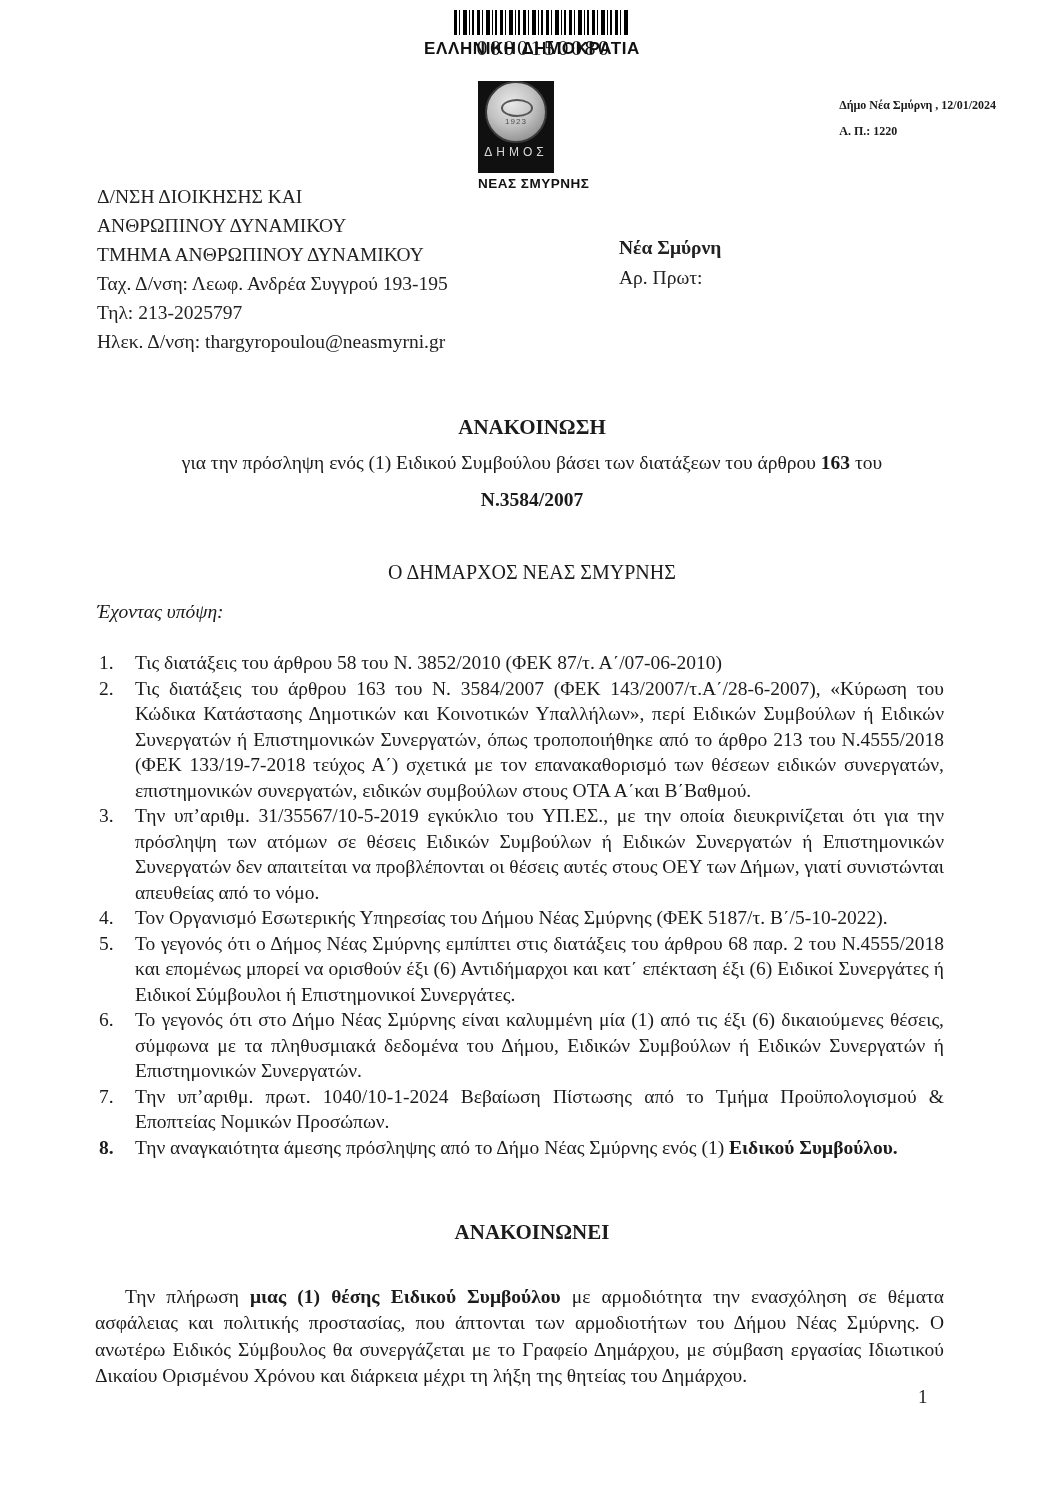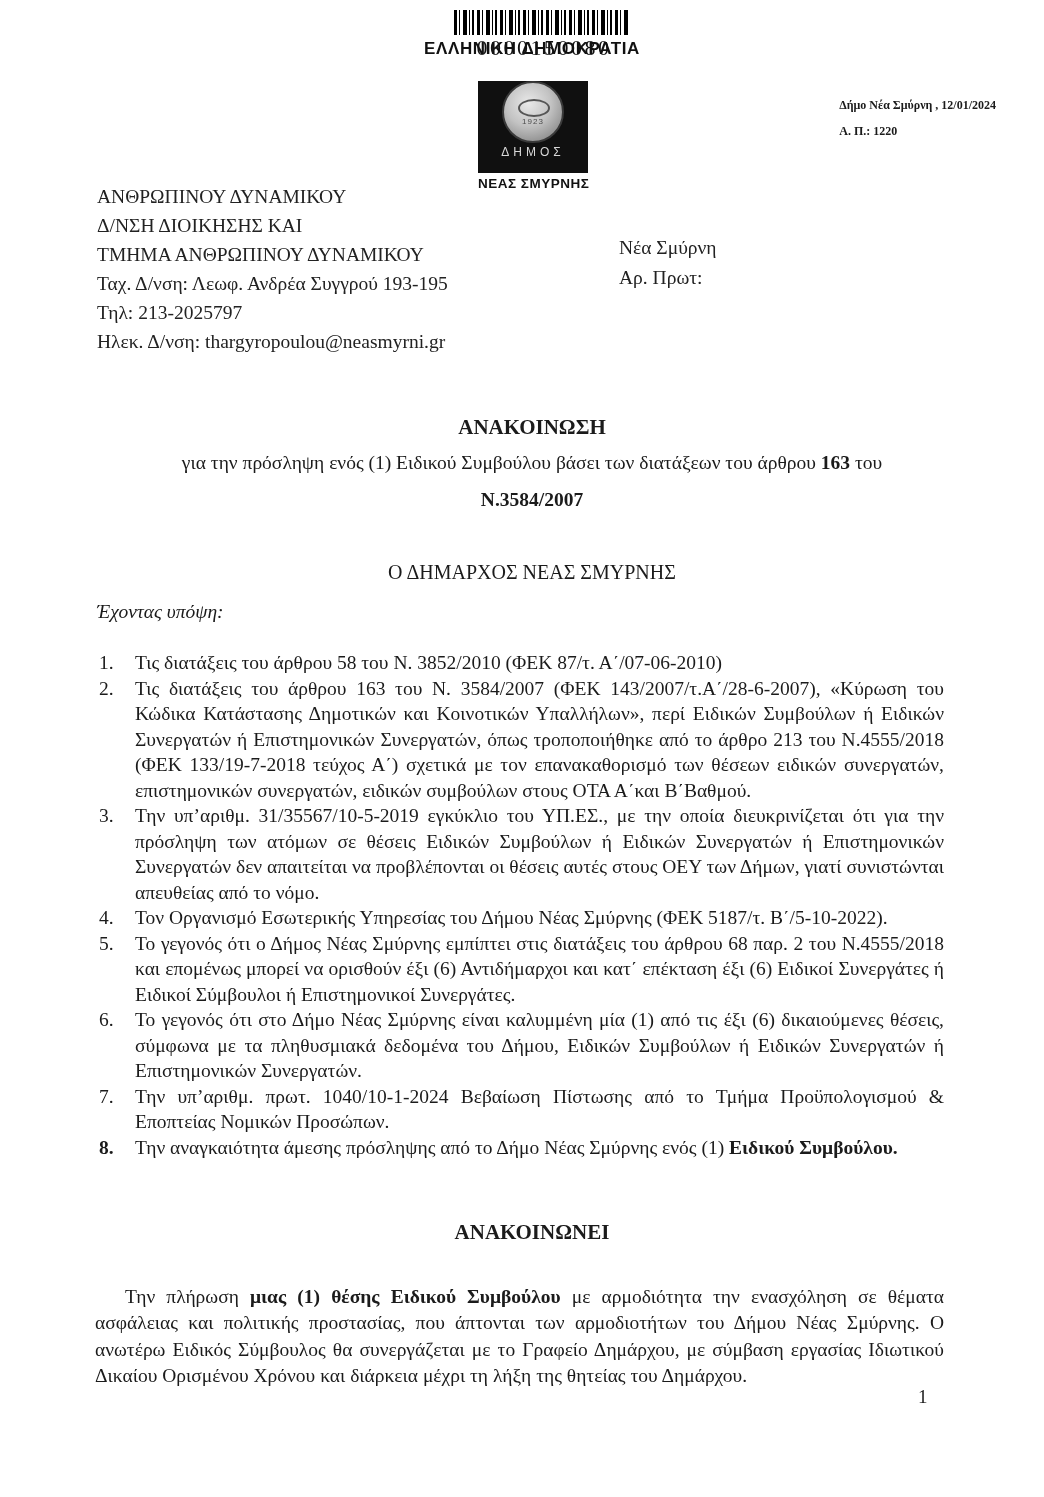--- a/index.html
+++ b/index.html
@@ -22,21 +22,21 @@
   .republic {
     font-family:"Liberation Sans", sans-serif; font-weight:700;
     font-size:17px; letter-spacing:0.6px; color:#111;
   }
   .barcode-num {
     position:absolute; left:50%; top:-4px; transform:translateX(-50%);
     font-size:22px; letter-spacing:2.5px; color:#111; margin-left:12px;
   }
   
   .logo { position:absolute; left:478px; top:76px; width:90px; text-align:center; }
-  .logo-square { width:110px; height:92px; background:#101010; padding-top:0; }
+  .logo-square { width:76px; height:92px; background:#101010; padding-top:0; }
   .seal {
     width:62px; height:62px; margin:5px auto 2px auto; border-radius:50%;
     background:radial-gradient(circle at 42% 35%, #e9e9e9 0%, #c2c2c2 45%, #8f8f8f 80%, #6f6f6f 100%);
     border:2px solid #3a3a3a; box-sizing:border-box; position:relative;
   }
   .seal-inner {
     position:absolute; left:14px; top:16px; width:28px; height:14px;
     border:2px solid #555; border-radius:50%;
   }
   .seal-year {
@@ -49,21 +49,21 @@
   }
   .logo-caption {
     margin-top:3px; font-family:"Liberation Sans", sans-serif; font-weight:700;
     font-size:13.5px; letter-spacing:0.5px; color:#111; white-space:nowrap;
   }
   
   .hdr-right { position:absolute; top:92px; right:68px; text-align:left; font-size:12px; line-height:26px;font-weight:bold; }
   
   .sender { position:absolute; left:97px; top:182px; font-size:19.5px; line-height:29px; color:#222; }
   .sender-right { position:absolute; left:619px; font-size:19.5px; color:#222; }
-  .sr-place { top:237px; }
+  .sr-place { top:237px;font-weight:bold; }
   .sr-prot  { top:267px;text-align:center; }
   
   .center { position:absolute; left:0; width:100%; text-align:center; }
   .title-h1 { top:415px; font-weight:700; font-size:21px; }
   .subtitle { top:452px; font-size:19.5px; }
   .law      { top:489px; font-weight:700; font-size:19.5px; }
   .mayor    { top:561px; font-weight:400; font-size:20px; }
   .announce-h { top:1220px; font-weight:700; font-size:21px; }
   .having { position:absolute; left:97px; top:601px; font-size:19.5px;font-style:italic; }
   
@@ -102,22 +102,22 @@
     </div>
     <div class="logo-caption">ΝΕΑΣ ΣΜΥΡΝΗΣ</div>
   </div>
 
   <div class="hdr-right">
     <div>Δήμο  Νέα  Σμύρνη , 12/01/2024</div>
     <div>Α. Π.: 1220</div>
   </div>
 
   <div class="sender">
+    <div>Δ/ΝΣΗ ΔΙΟΙΚΗΣΗΣ ΚΑΙ</div>
     <div>ΑΝΘΡΩΠΙΝΟΥ ΔΥΝΑΜΙΚΟΥ</div>
-    <div>Δ/ΝΣΗ ΔΙΟΙΚΗΣΗΣ ΚΑΙ</div>
     <div>ΤΜΗΜΑ  ΑΝΘΡΩΠΙΝΟΥ ΔΥΝΑΜΙΚΟΥ</div>
     <div>Ταχ. Δ/νση: Λεωφ. Ανδρέα Συγγρού 193-195</div>
     <div>Τηλ: 213-2025797</div>
     <div>Ηλεκ. Δ/νση: thargyropoulou@neasmyrni.gr</div>
   </div>
   <div class="sender-right sr-place">Νέα Σμύρνη</div>
   <div class="sender-right sr-prot">Αρ. Πρωτ:</div>
 
   <div class="center title-h1">ΑΝΑΚΟΙΝΩΣΗ</div>
   <div class="center subtitle"><span>για την πρόσληψη ενός (1) Ειδικού Συμβούλου βάσει των διατάξεων του άρθρου </span><b>163</b><span> του</span></div>

